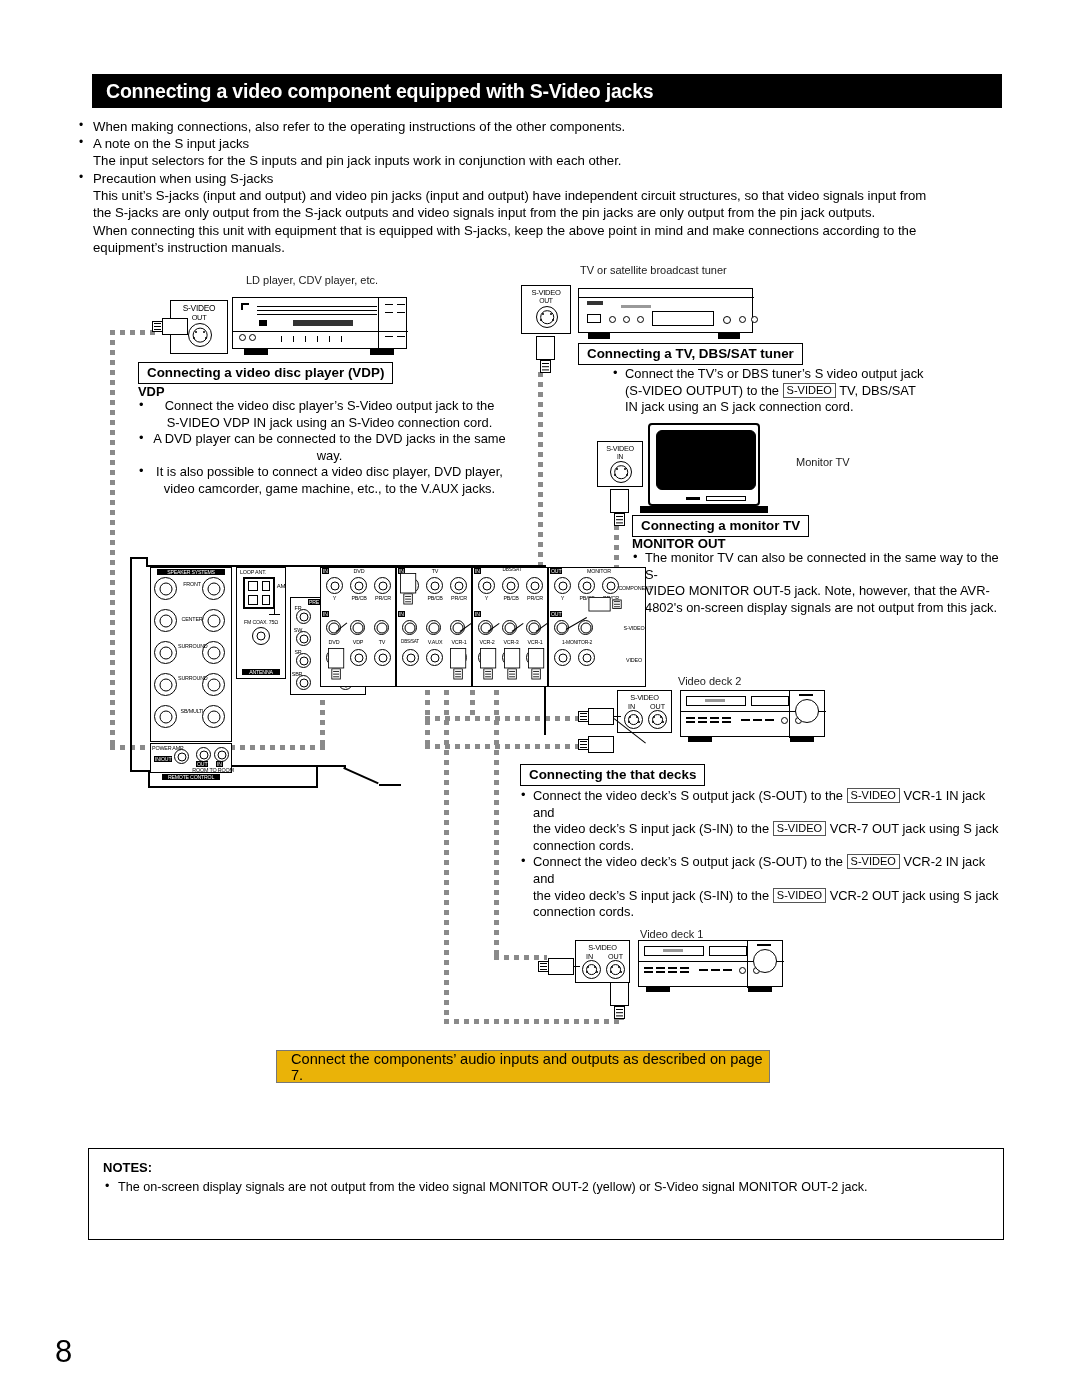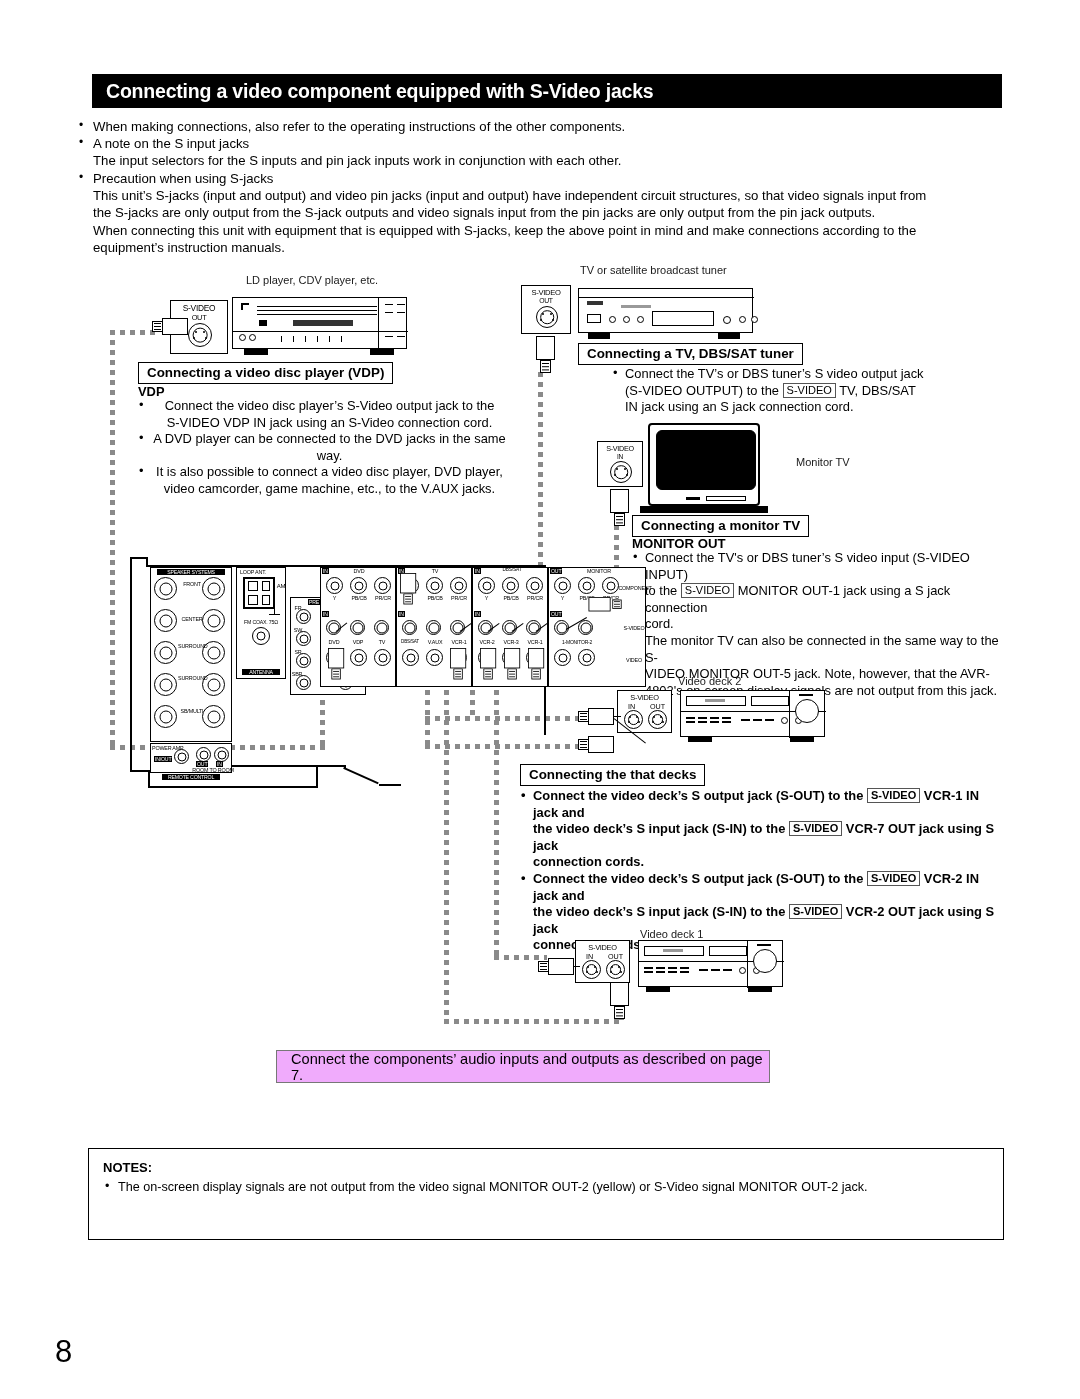--- a/index.html
+++ b/index.html
@@ -88,21 +88,21 @@
   .rp .capb{ position:absolute; font-size:5.2px; letter-spacing:-0.2px; background:#000; color:#fff; padding:0 1px; white-space:nowrap; }
   .bind{ position:absolute; width:23px; height:23px; border:1.7px solid #000; border-radius:50%; background:#fff; }
   .bind:after{ content:""; position:absolute; left:50%; top:50%; width:11px; height:11px; transform:translate(-50%,-50%); border:1.5px solid #000; border-radius:50%; }
   .rca{ position:absolute; width:15px; height:15px; border:1.4px solid #000; border-radius:50%; background:#fff; }
   .rca:after{ content:""; position:absolute; left:50%; top:50%; width:7px; height:7px; transform:translate(-50%,-50%); border:1.3px solid #000; border-radius:50%; }
   .sj{ position:absolute; width:15px; height:15px; border:1.4px solid #000; border-radius:50%; background:#fff; font-size:4px; }
   .sj:after{ content:""; position:absolute; left:50%; top:50%; width:9px; height:9px; transform:translate(-50%,-50%); border:1.2px solid #000; border-radius:50%; }
 
   
   .pagebox{
-    position:absolute; border:1.4px solid #777; background:#f0abfc;
+    position:absolute; border:1.4px solid #777; background:#eab308;
     font-size:14.6px; display:flex; align-items:center; padding-left:14px;
   }
   .notesbox{ position:absolute; border:1.5px solid #000; background:#fff; }
   .notesbox .nt{ font-size:13px; font-weight:bold; }
   .notesbox .nl{ position:relative; padding-left:15px; font-size:12.6px; line-height:16.4px; }
   .notesbox .nl:before{ content:"\2022"; position:absolute; left:2px; top:-1px; }
   .pagenum{ position:absolute; left:55px; top:1334px; font-size:31px; }
 </style>
 </head>
 <body>
@@ -278,27 +278,20 @@
     <div class="ln" style="left:36px; top:72px; width:14px; height:3px; background:#000;"></div>
     <div class="ln" style="left:56px; top:71px; width:40px; height:5px; border:1.2px solid #000; background:#fff;"></div>
   </div>
   <div class="ln" style="position:absolute; left:640px; top:506px; width:128px; height:7px; border:1.8px solid #000;"></div>
   <div class="lbl" style="left:796px; top:456px; font-size:11px;">Monitor TV</div>
 
   <div class="boxhdr" style="left:632px; top:515px;">Connecting a monitor TV</div>
   <div class="para" style="left:632px; top:536px; font-weight:bold; font-size:13.2px;">MONITOR OUT</div>
   <div class="para" style="left:632px; top:550px; width:372px;">
     <div class="bl">
-      <span>Connect the TV's or DBS tuner’s S video input (S-VIDEO INPUT)</span><br>
-      <span>to the</span>
-      <span class="svtag">S-VIDEO</span>
-      <span>MONITOR OUT-1 jack using a S jack connection</span><br>
-      <span>cord.</span>
-    </div>
-    <div class="bl">
       <span>The monitor TV can also be connected in the same way to the S-</span><br>
       <span>VIDEO MONITOR OUT-5 jack. Note, however, that the AVR-</span><br>
       <span>4802's on-screen display signals are not output from this jack.</span>
     </div>
   </div>
 
   <div class="rp" style="left:130px; top:553px; width:520px; height:250px;">
 
     <div class="ln" style="left:0px; top:4px; width:2px; height:215px; background:#000;"></div>
     <div class="ln" style="left:0px; top:4px; width:18px; height:2px; background:#000;"></div>
@@ -563,21 +556,21 @@
     <div class="kn" style="left:100px; top:26px; width:7px; height:7px;"></div>
     <div class="kn" style="left:114px; top:26px; width:7px; height:7px;"></div>
     <div class="ln" style="left:108px; top:0px; width:1.3px; height:47px;"></div>
     <div class="kn" style="left:114px; top:8px; width:24px; height:24px;"></div>
     <div class="ln" style="left:118px; top:3px; width:14px; height:2px; background:#000;"></div>
   </div>
   <div class="ln" style="position:absolute; left:688px; top:737px; width:24px; height:5px; border:1.4px solid #000;"></div>
   <div class="ln" style="position:absolute; left:790px; top:737px; width:24px; height:5px; border:1.4px solid #000;"></div>
 
   <div class="boxhdr" style="left:520px; top:764px;">Connecting the that decks</div>
-  <div class="para" style="left:520px; top:788px; width:482px;font-weight:bold;">
+  <div class="para" style="left:520px; top:788px; width:482px;">
     <div class="bl">
       <span>Connect the video deck’s S output jack (S-OUT) to the</span>
       <span class="svtag">S-VIDEO</span>
       <span>VCR-1 IN jack and</span><br>
       <span>the video deck’s S input jack (S-IN) to the</span>
       <span class="svtag">S-VIDEO</span>
       <span>VCR-7 OUT jack using S jack</span><br>
       <span>connection cords.</span>
     </div>
     <div class="bl">

